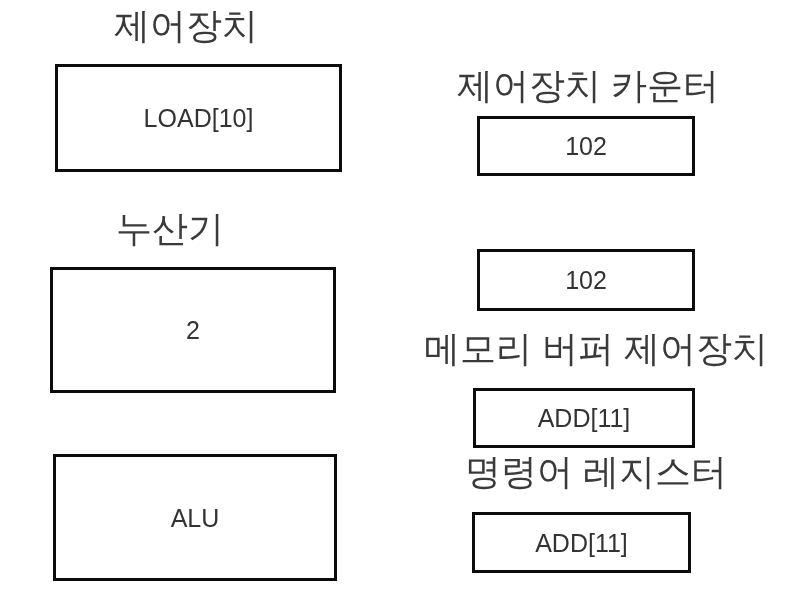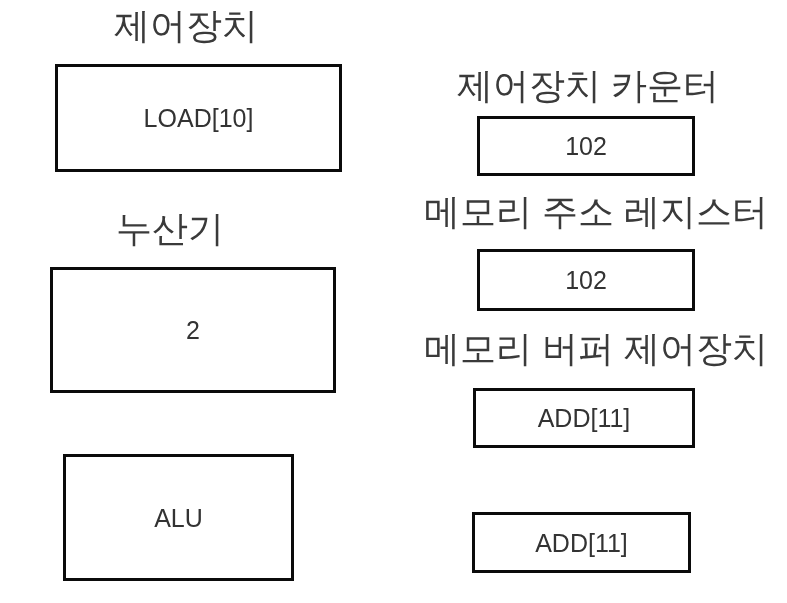--- a/index.html
+++ b/index.html
@@ -41,21 +41,21 @@
     font-size: 25px;
     line-height: 28px;
     white-space: nowrap;
     text-align: center;
   }
   
   #ctrl-label      { left: 60px;  top: 10px;  width: 252px; }
   #ctrl-box        { left: 55px;  top: 64px;  width: 287px; height: 108px; }
   #acc-label       { left: 44px;  top: 213px; width: 252px; }
   #acc-box         { left: 50px;  top: 267px; width: 286px; height: 126px; }
-  #alu-box         { left: 63px;  top: 454px; width: 231px; height: 127px; }
+  #alu-box         { left: 53px;  top: 454px; width: 284px; height: 127px; }
   
   #pc-label        { left: 432px; top: 70px;  width: 312px; }
   #pc-box          { left: 477px; top: 116px; width: 218px; height: 60px; }
   #mar-label       { left: 415px; top: 196px; width: 362px; }
   #mar-box         { left: 477px; top: 249px; width: 218px; height: 62px; }
   #mbr-label       { left: 415px; top: 333px; width: 362px; }
   #mbr-box         { left: 473px; top: 388px; width: 222px; height: 60px; }
   #ir-label        { left: 425px; top: 456px; width: 342px; }
   #ir-box          { left: 472px; top: 512px; width: 219px; height: 61px; }
 </style>
@@ -79,30 +79,30 @@
   <div class="box" id="alu-box">
     <span class="box-value">ALU</span>
   </div>
 
   <div class="label" id="pc-label">제어장치 카운터</div>
 
   <div class="box" id="pc-box">
     <span class="box-value">102</span>
   </div>
 
-  <div class="label" id="mar-label">메모리 주소 레지스터</div>
 
   <div class="box" id="mar-box">
     <span class="box-value">102</span>
   </div>
 
   <div class="label" id="mbr-label">메모리 버퍼 제어장치</div>
 
   <div class="box" id="mbr-box">
     <span class="box-value">ADD[11]</span>
   </div>
 
+  <div class="label" id="ir-label">명령어 레지스터</div>
 
   <div class="box" id="ir-box">
     <span class="box-value">ADD[11]</span>
   </div>
 
 </div>
 
 </body></html>

